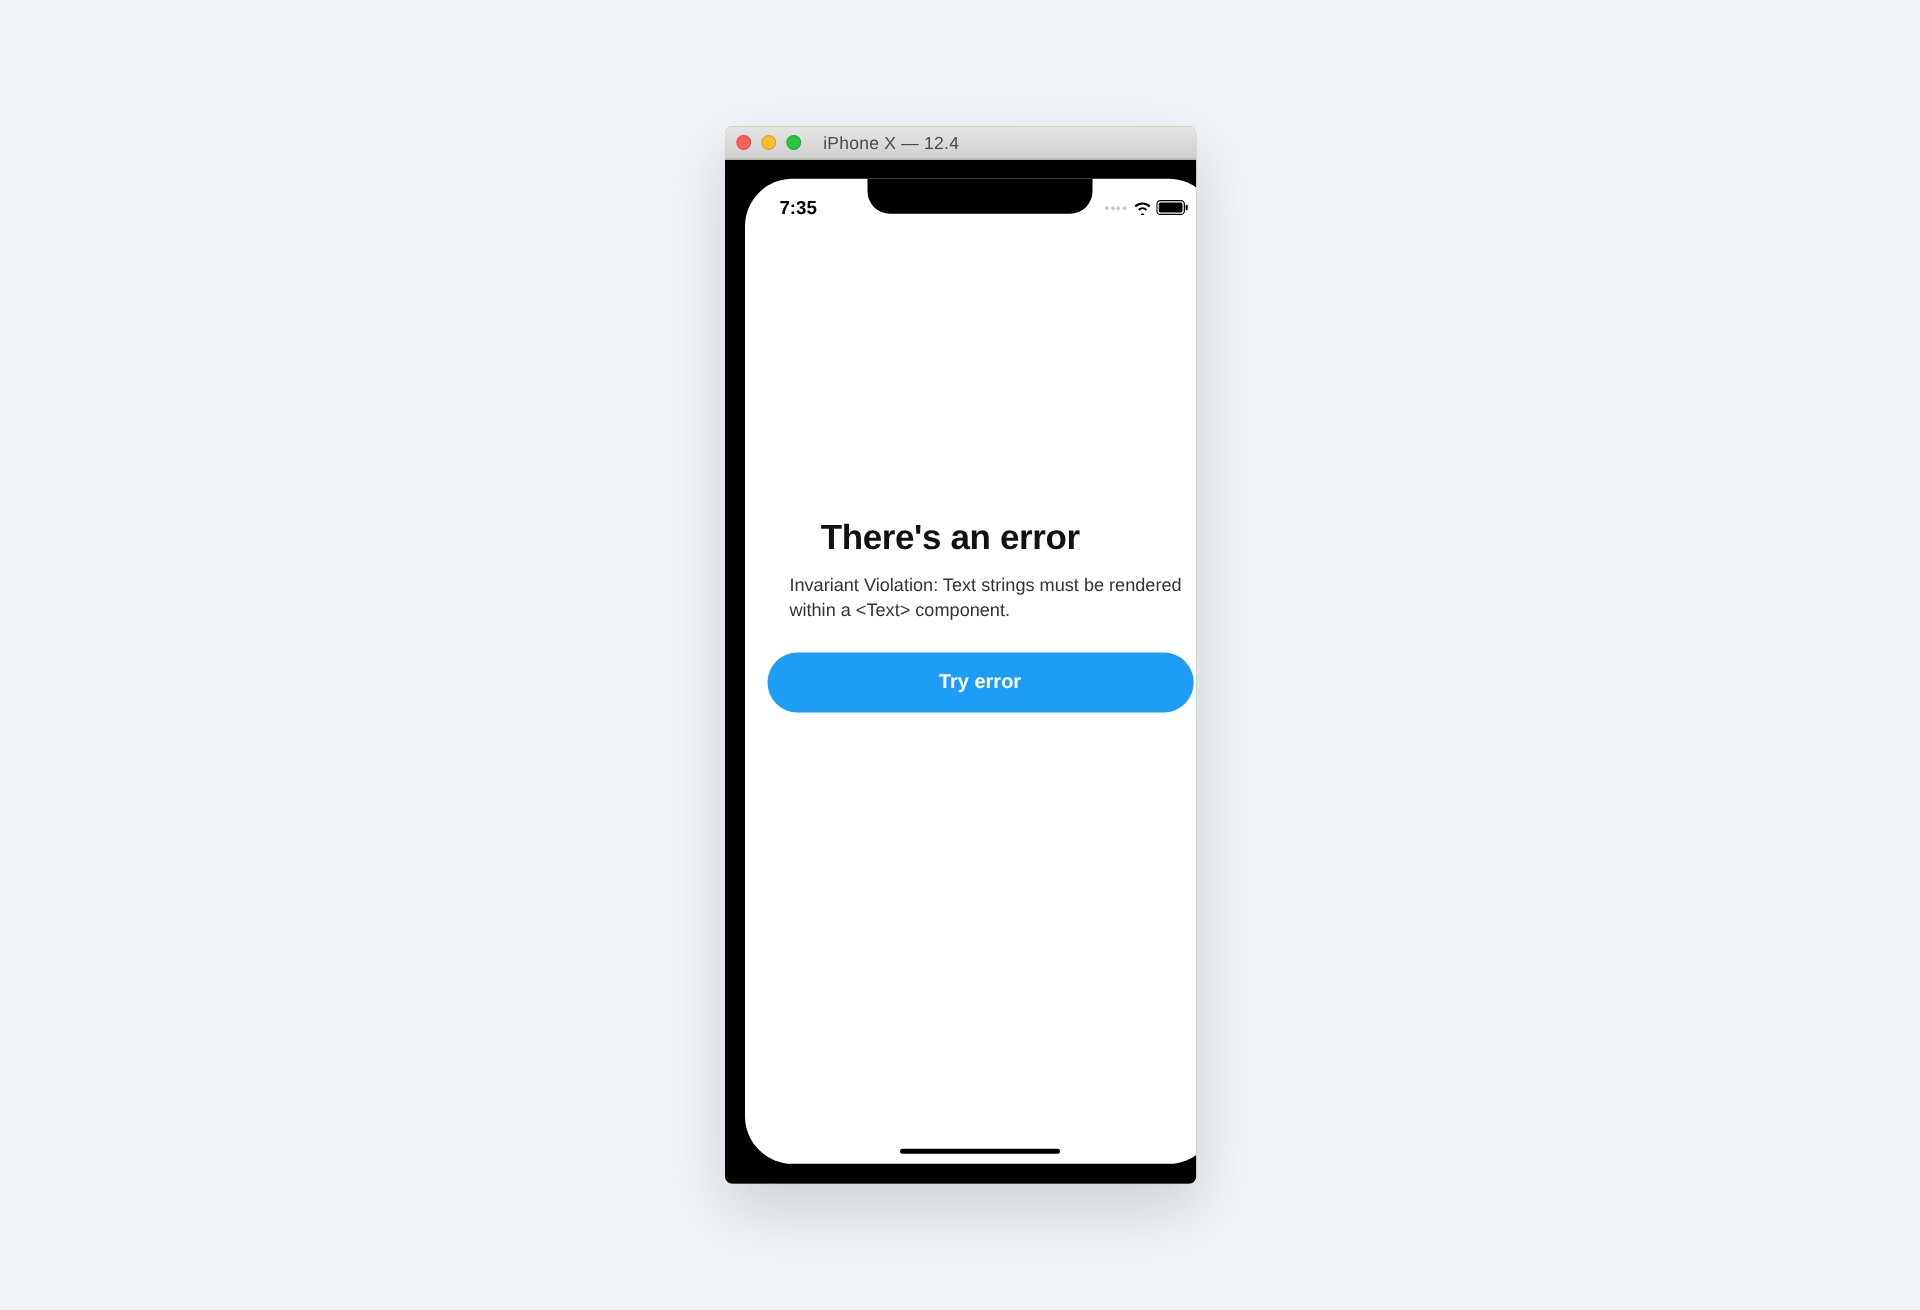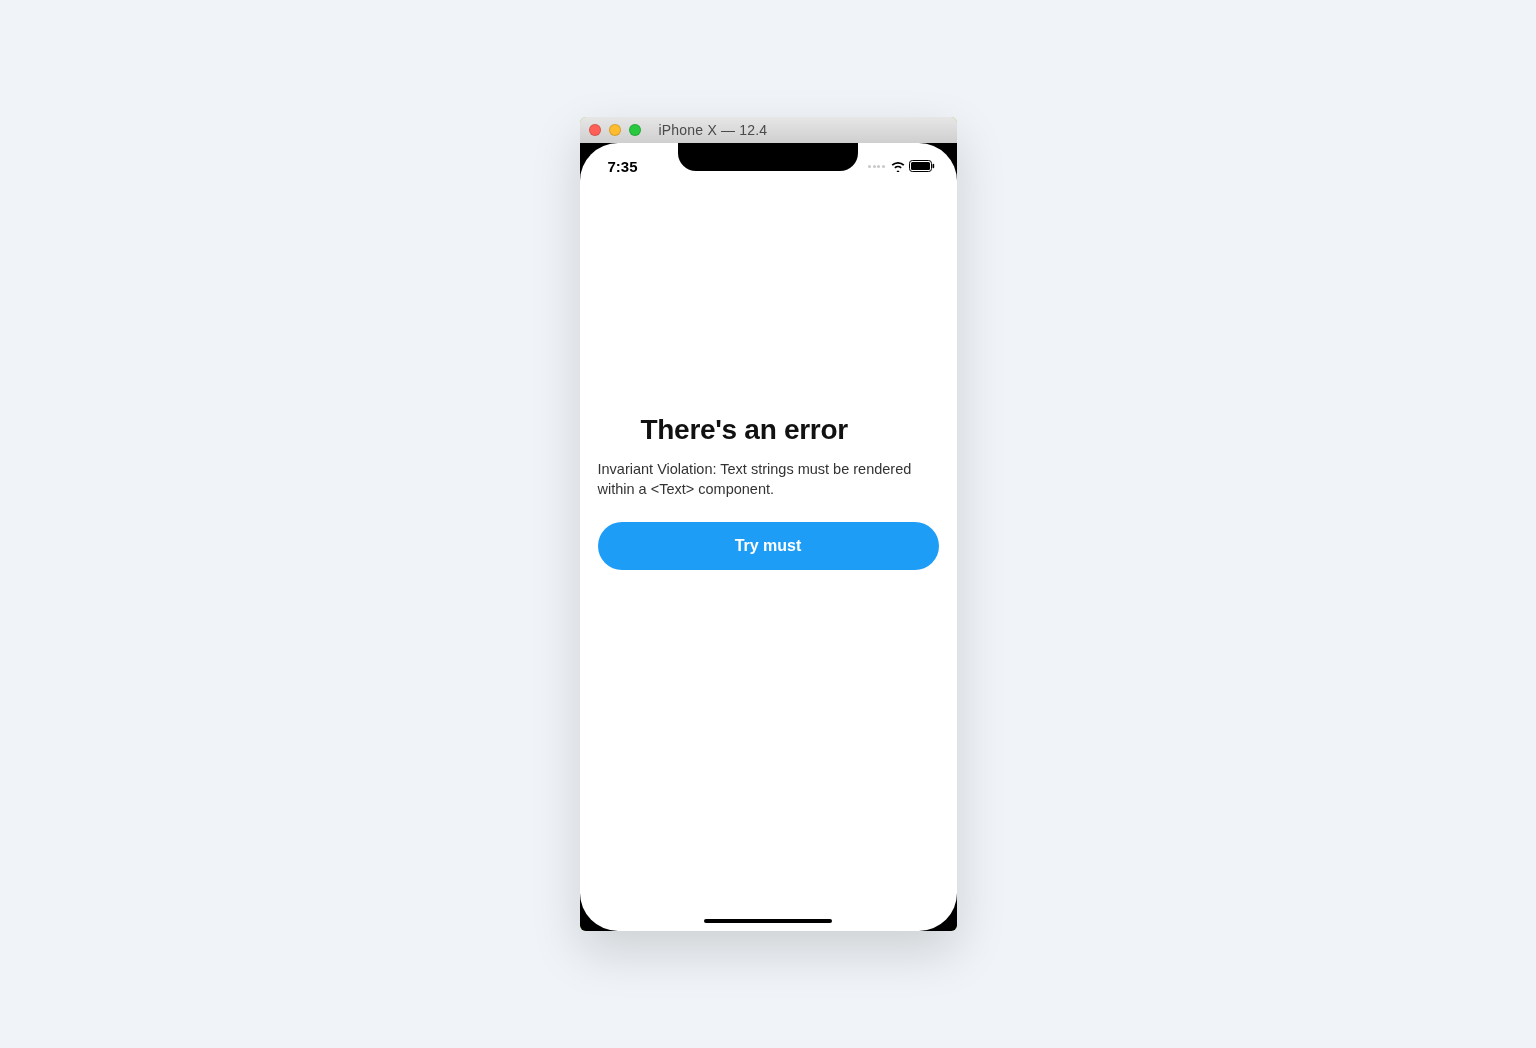--- a/index.html
+++ b/index.html
@@ -44,21 +44,21 @@
 
     .titlebar-title {
       margin-left: 10px;
       font-size: 14px;
       color: #4a4a4a;
       letter-spacing: 0.2px;
     }
 
     .phone-body {
       background: #000;
-      padding: 0;
+      padding: 16px;
       position: relative;
     }
 
     .phone-screen {
       position: relative;
       width: 377px;
       height: 788px;
       background: #fff;
       border-radius: 38px;
       overflow: hidden;
@@ -146,20 +146,21 @@
       margin-bottom: 14px;
       letter-spacing: -0.3px;
       margin-left: 43px;
     }
 
     .error-msg {
       font-size: 14.5px;
       color: #333;
       line-height: 1.35;
       margin-bottom: 22px;
+      margin-left: 18px;
     }
 
     .try-button {
       width: 100%;
       height: 48px;
       background: #1e9df7;
       border: none;
       border-radius: 26px;
       color: #fff;
       font-size: 16px;
@@ -212,20 +213,20 @@
             <rect x="2" y="2" width="19" height="8" rx="1.5" fill="#000"></rect>
             <rect x="23.5" y="3.8" width="1.7" height="4.4" rx="0.9" fill="#000"></rect>
           </svg>
         </div>
       </div>
 
       <div class="content">
         <div class="content-inner">
           <div class="error-title">There's an error</div>
           <div class="error-msg">Invariant Violation: Text strings must be rendered within a &lt;Text&gt; component.</div>
-          <button class="try-button">Try must</button>
+          <button class="try-button">Try error</button>
         </div>
       </div>
 
       <div class="home-indicator"></div>
     </div>
   </div>
 </div>
 
 </body></html>

